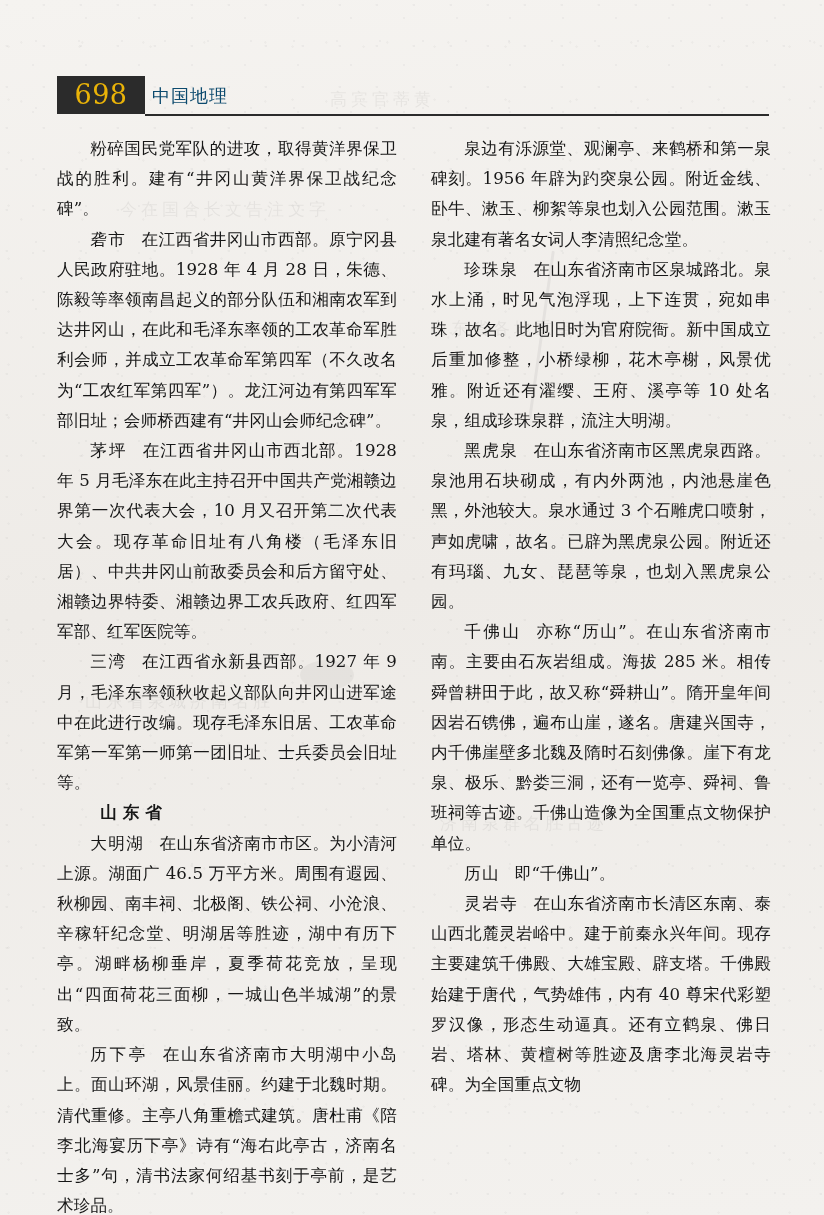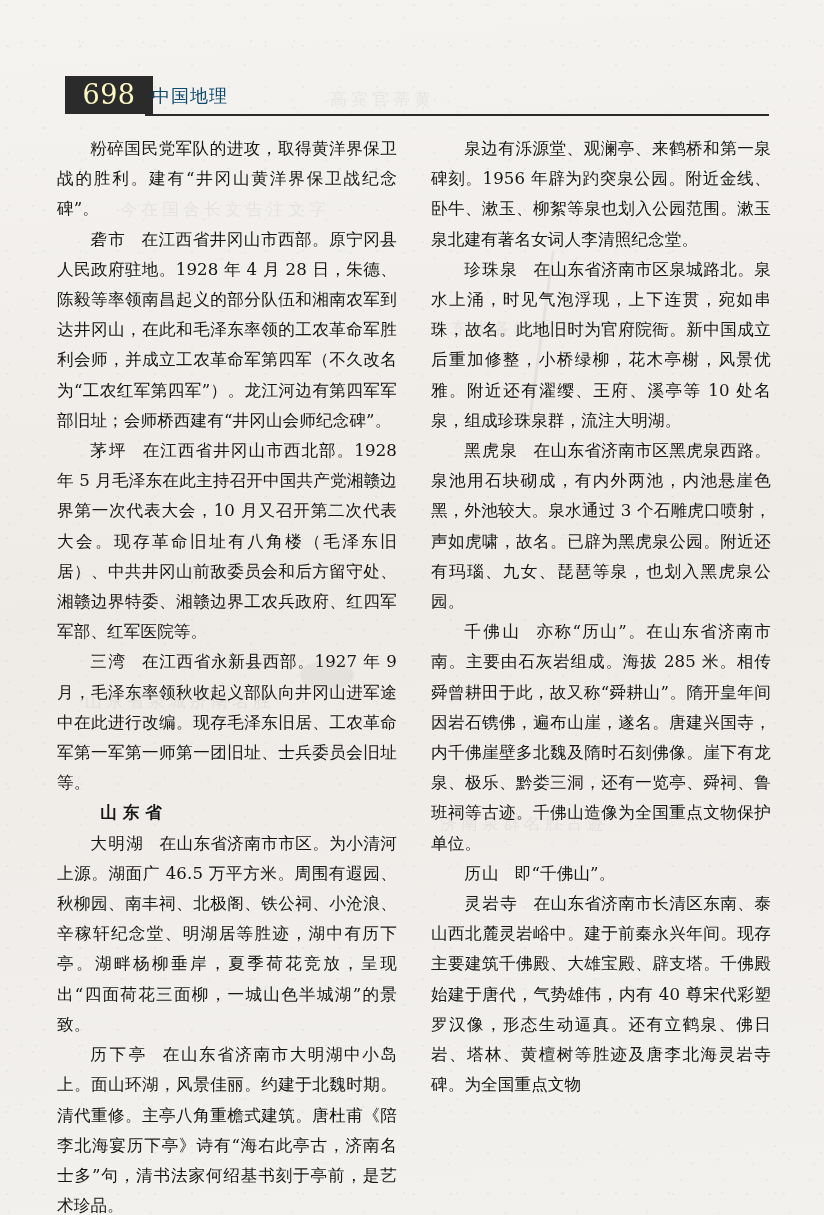--- a/index.html
+++ b/index.html
@@ -37,26 +37,26 @@
   
   .header {
     position: absolute;
     left: 57px;
     top: 76px;
     width: 712px;
     height: 48px;
   }
   .pagenum-box {
     position: absolute;
-    left: 8px;
+    left: 0;
     top: 0;
     width: 88px;
     height: 38px;
     background: #2b2b2b;
-    color: #fef9c3;
+    color: #eab308;
     font-family: "DejaVu Serif", "Liberation Serif", serif;
     font-size: 27px;
     line-height: 38px;
     text-align: center;
     letter-spacing: 0.5px;
   }
   .header-title {
     position: absolute;
     left: 95px;
     top: 6px;

